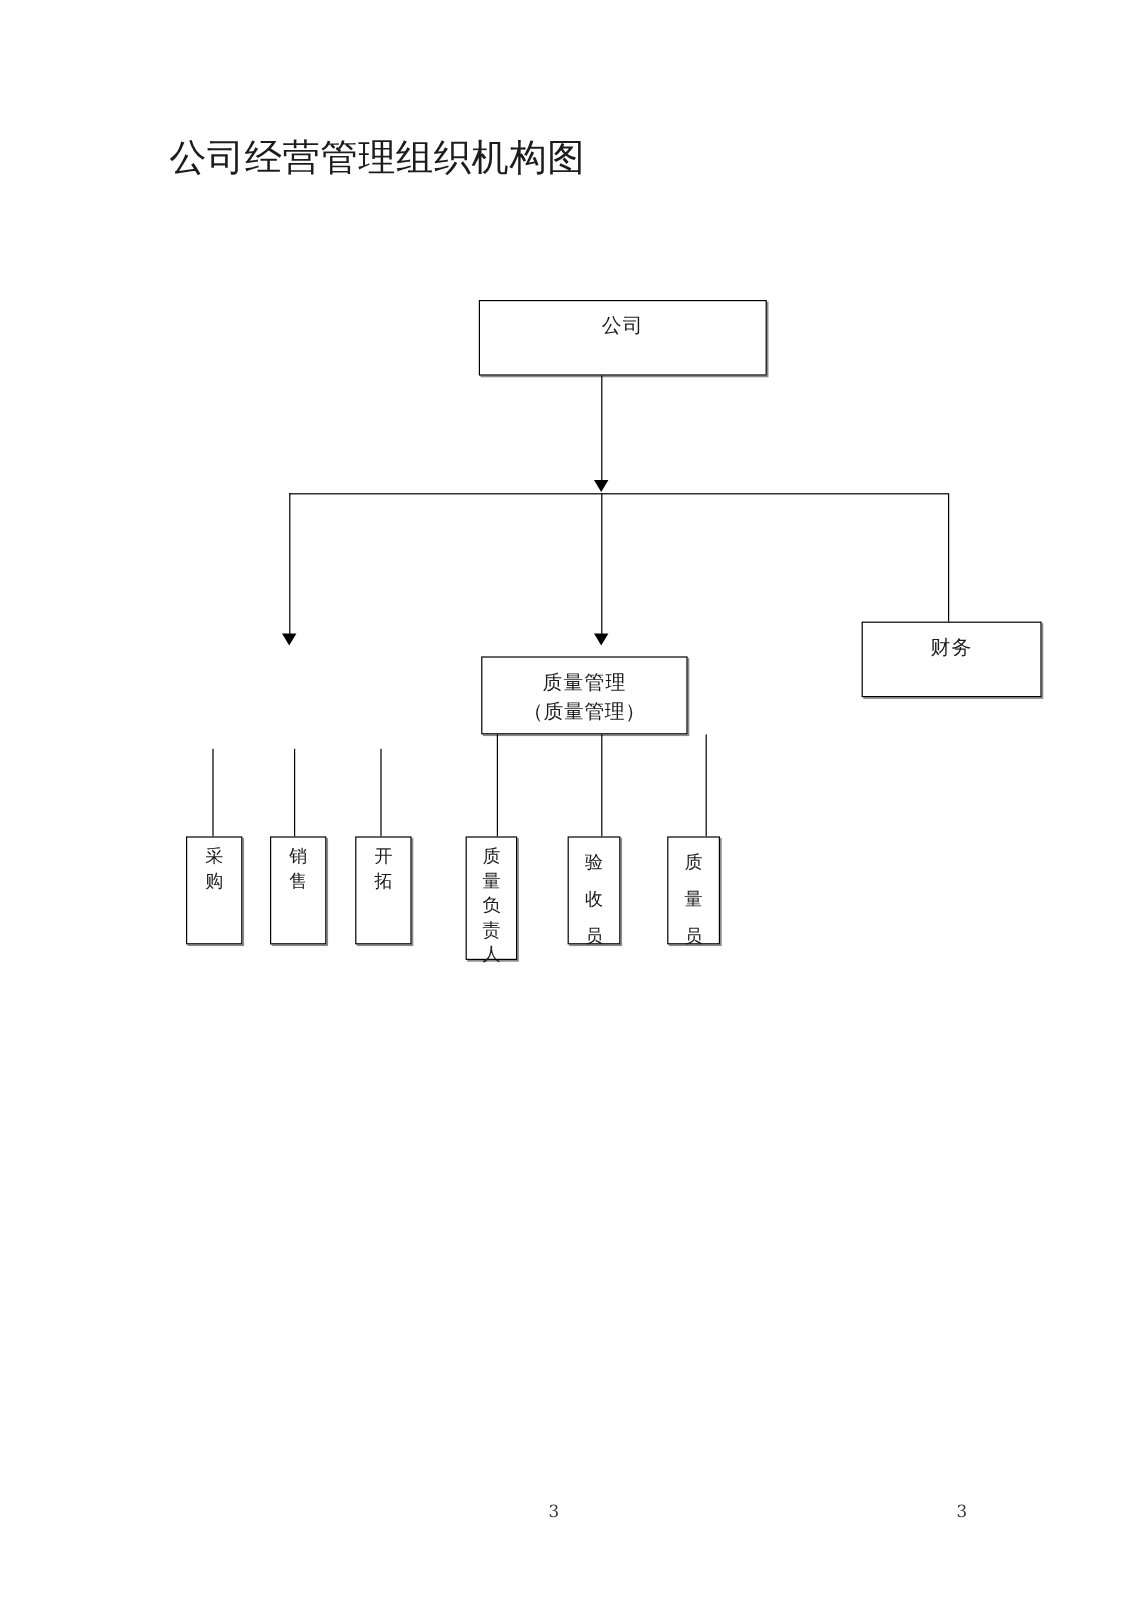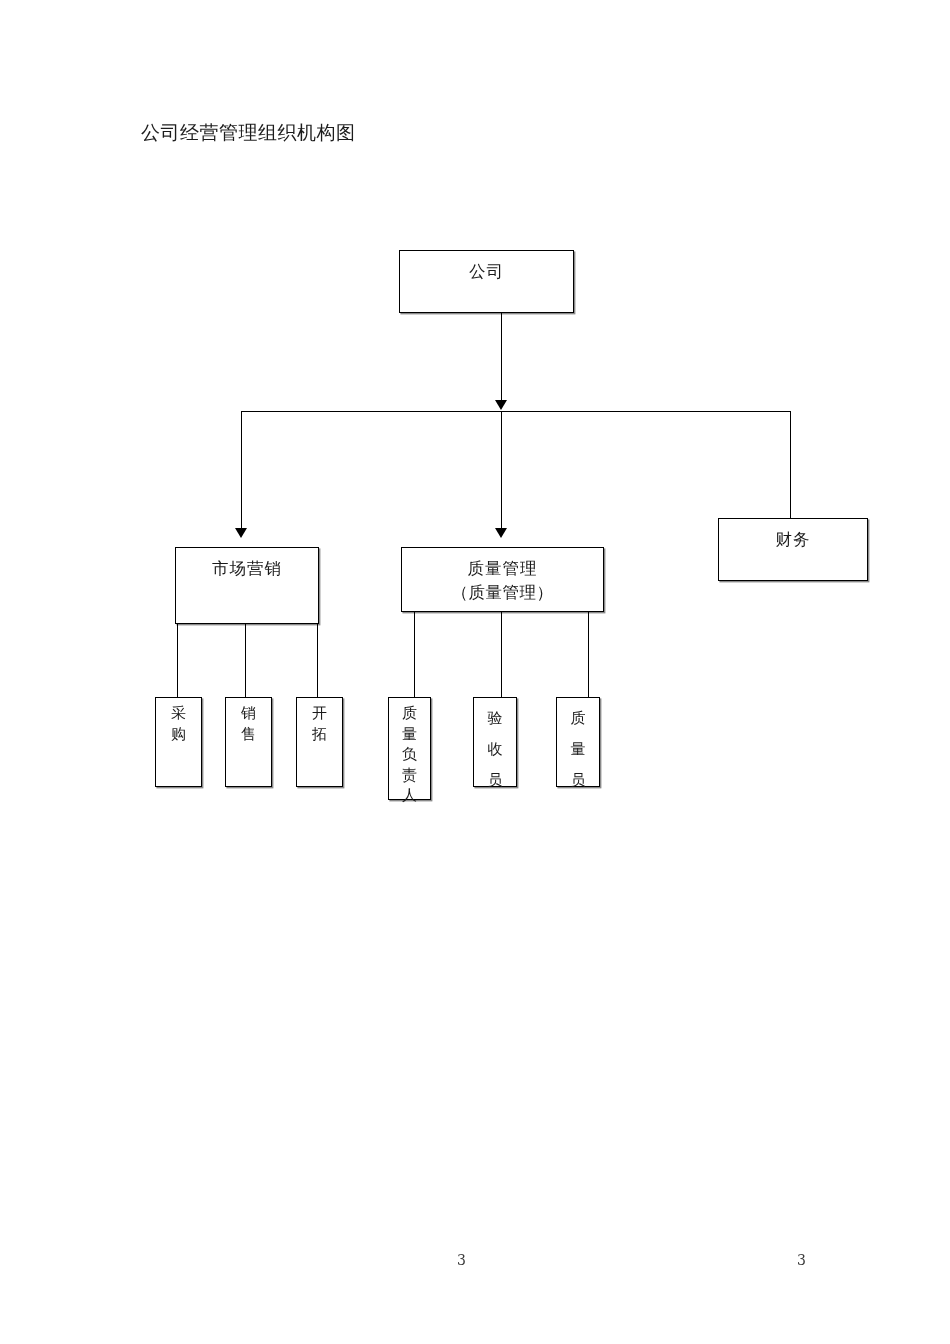--- a/index.html
+++ b/index.html
@@ -18,21 +18,21 @@
     height: 1344px;
     background: #ffffff;
     overflow: hidden;
   }
 
   
   .doc-title {
     position: absolute;
     left: 141px;
     top: 115px;
-    font-size: 19px;
+    font-size: 31px;
     line-height: 34px;
     letter-spacing: 0.5px;
     color: #1c1c1c;
     white-space: nowrap;
   }
 
   
   #chart {
     position: absolute;
     left: 0;
@@ -126,43 +126,40 @@
 </style>
 </head>
 <body>
 
 <div id="page">
 
   <div class="doc-title">公司经营管理组织机构图</div>
 
   <div id="chart">
 
-    <div class="node horiz" style="left:399px; top:250px; width:175px; height:63px;">
+    <div class="node horiz" style="left:399px; top:250px; width:240px; height:63px;">
       <div class="node-label">公司</div>
     </div>
 
     <div class="vline" style="left:501px; top:313px; height:88px;"></div>
     <div class="arrow" style="left:495px; top:400px;"></div>
 
     <div class="hline" style="left:241px; top:411px; width:549px;"></div>
 
     <div class="vline" style="left:241px; top:411px; height:119px;"></div>
     <div class="arrow" style="left:235px; top:528px;"></div>
 
     <div class="vline" style="left:501px; top:411px; height:119px;"></div>
     <div class="arrow" style="left:495px; top:528px;"></div>
 
     <div class="vline" style="left:790px; top:411px; height:119px;"></div>
     <div class="arrow" style="left:784px; top:528px;"></div>
 
-    <div class="node horiz" style="left:175px; top:547px; width:144px; height:77px;">
-      <div class="node-label">市场营销</div>
-    </div>
-
-    <div class="node horiz" style="left:401px; top:547px; width:203px; height:65px;">
+
+    <div class="node horiz" style="left:401px; top:547px; width:172px; height:65px;">
       <div class="node-label">质量管理</div>
       <div class="node-label line2">（质量管理）</div>
     </div>
 
     <div class="node horiz" style="left:718px; top:518px; width:150px; height:63px;">
       <div class="node-label">财务</div>
     </div>
 
     <div class="vline" style="left:177px; top:624px; height:74px;"></div>
     <div class="vline" style="left:245px; top:624px; height:74px;"></div>

